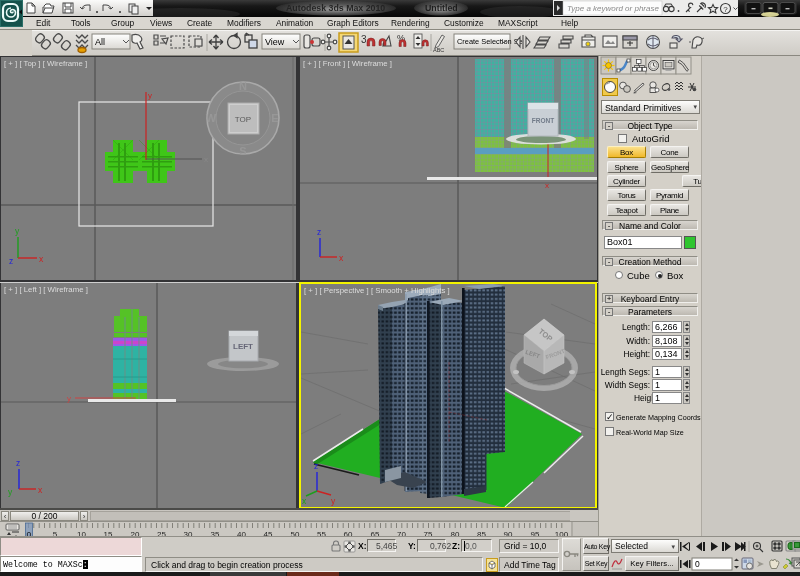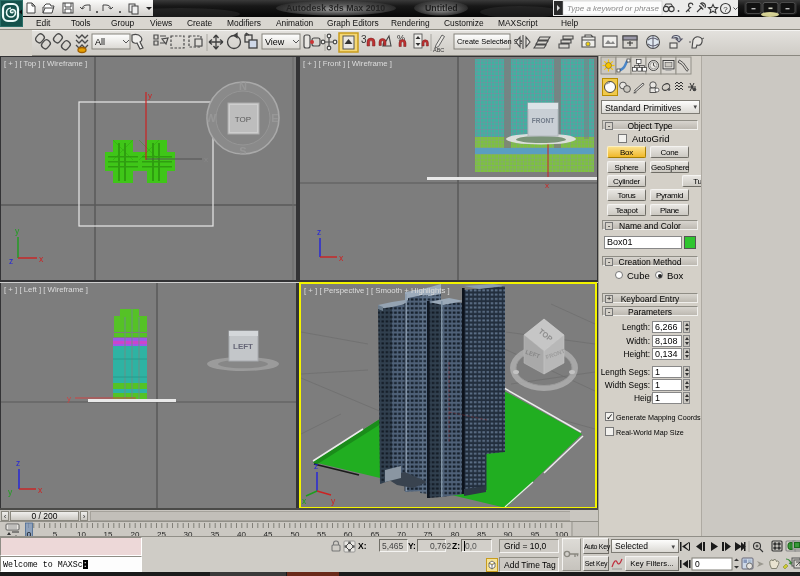--- a/index.html
+++ b/index.html
@@ -711,27 +711,28 @@
       <rect x="2" y="5" width="8" height="6" rx="1" fill="none" stroke="#777" stroke-width="1.1"></rect>
       <path d="M3.5,5 v-1.5 a2.5,2.5 0 0 1 5,0 v1.5" fill="none" stroke="#777" stroke-width="1.1"></path>
       <rect x="14" y="1" width="11" height="11" rx="1" fill="#e8e6e2" stroke="#888" stroke-width="0.8"></rect>
       <path d="M19.5,2.5 l4,4 l-4,4 l-4,-4 Z" fill="none" stroke="#444" stroke-width="1"></path>
       <rect x="18.3" y="1.5" width="2.4" height="2.4" fill="#555"></rect>
         <rect x="18.3" y="9.2" width="2.4" height="2.4" fill="#555"></rect>
       <rect x="14.5" y="5.3" width="2.4" height="2.4" fill="#555"></rect>
         <rect x="22.2" y="5.3" width="2.4" height="2.4" fill="#555"></rect>
     </svg>
     <div class="abs" style="left:358px;top:4px;font-size:8.5px;font-weight:bold;">X:</div>
-    <div class="abs" style="left:367px;top:2px;width:29px;height:13px;background:#d2cfc9;border:1px solid;border-color:#706e67 #f4f3f1 #f4f3f1 #706e67;font-size:8.5px;line-height:12px;padding-left:2px;color:#444;margin-left:12px;">5,465</div>
+    <div class="abs" style="left:367px;top:2px;width:29px;height:13px;background:#d2cfc9;border:1px solid;border-color:#706e67 #f4f3f1 #f4f3f1 #706e67;font-size:8.5px;line-height:12px;padding-left:8px;color:#444;">5,465</div>
     <div class="abs" style="left:408px;top:4px;font-size:8.5px;font-weight:bold;">Y:</div>
     <div class="abs" style="left:417px;top:2px;width:29px;height:13px;background:#d2cfc9;border:1px solid;border-color:#706e67 #f4f3f1 #f4f3f1 #706e67;font-size:8.5px;line-height:12px;padding-left:12px;color:#444;">0,762</div>
     <div class="abs" style="left:452px;top:4px;font-size:8.5px;font-weight:bold;">Z:</div>
     <div class="abs" style="left:461px;top:2px;width:31px;height:13px;background:#d2cfc9;border:1px solid;border-color:#706e67 #f4f3f1 #f4f3f1 #706e67;font-size:8.5px;line-height:12px;padding-left:2px;color:#555;"><span style="border-left:1px solid #000;">0,0</span></div>
     <div class="abs" style="left:499px;top:2px;width:60px;height:14px;background:#cdcac4;border:1px solid;border-color:#8f8d85 #f4f3f1 #f4f3f1 #8f8d85;font-size:8.5px;line-height:13px;padding-left:4px;">Grid = 10,0</div>
 
+    <div class="abs" style="left:145px;top:20px;width:338px;height:15px;background:#cdcac4;border:1px solid;border-color:#8f8d85 #f4f3f1 #f4f3f1 #8f8d85;font-size:8.5px;line-height:14px;padding-left:5px;">Click and drag to begin creation process</div>
     <div class="abs" style="left:486px;top:21px;width:12px;height:14px;background:#f5e398;border:1px solid #c89c1d;"></div>
     <svg class="abs" style="left:487px;top:23px" width="10" height="10" viewBox="0 0 10 10">
         <path d="M2,3 l3,-2 l3,2 v4 l-3,2 l-3,-2 Z M2,3 l3,2 l3,-2 M5,5 v4" fill="#fff" stroke="#555" stroke-width="0.8"></path>
       </svg>
     <div class="abs" style="left:499px;top:20px;width:60px;height:15px;background:#cdcac4;border:1px solid;border-color:#8f8d85 #f4f3f1 #f4f3f1 #8f8d85;font-size:8.5px;line-height:14px;padding-left:4px;">Add Time Tag</div>
 
     <div class="abs" style="left:562px;top:1px;width:19px;height:33px;background:linear-gradient(180deg,#dddbd6,#c6c3bd);border:1px solid;border-color:#f4f3f1 #8f8d85 #8f8d85 #f4f3f1;"></div>
     <svg class="abs" style="left:563px;top:11px" width="17" height="12" viewBox="0 0 17 12">
       <circle cx="4" cy="6" r="2.6" fill="none" stroke="#8a8880" stroke-width="1.4"></circle>
       <path d="M6.5,6 h9 M12,6 v3 M14.5,6 v2.2" stroke="#8a8880" stroke-width="1.4" fill="none"></path>

